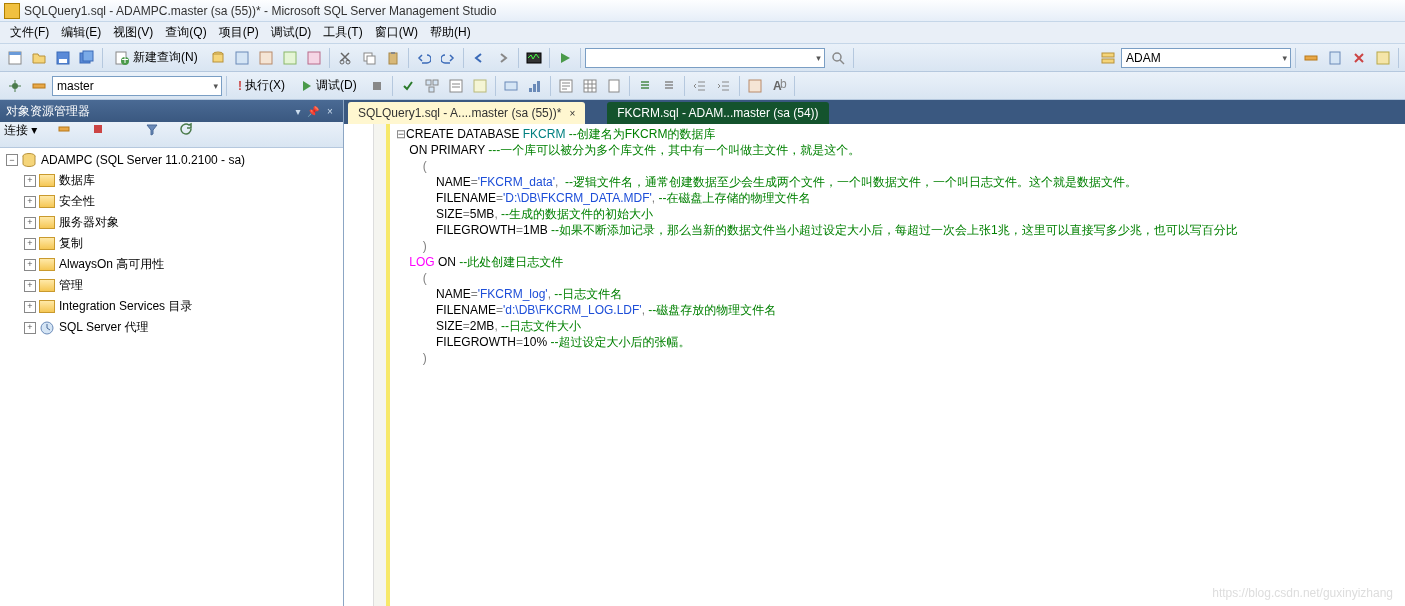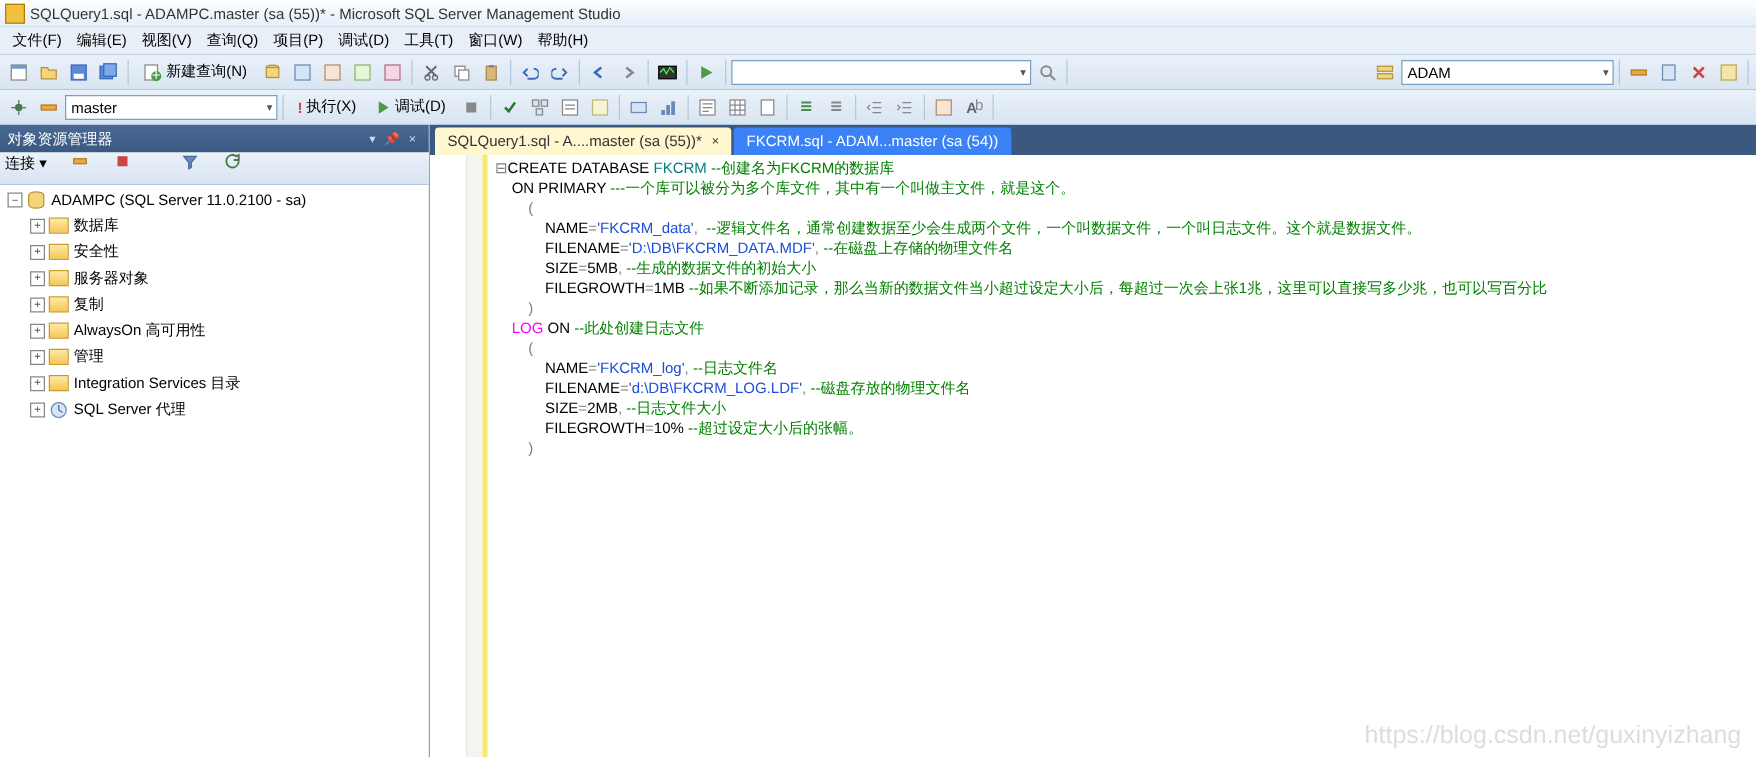--- a/index.html
+++ b/index.html
@@ -21,37 +21,37 @@
 .sidebar-hdr .hdr-btns { display: flex; gap: 2px; }
 .sidebar-hdr .hdr-btn { width: 14px; height: 14px; color: #cde; cursor: pointer; display: flex; align-items: center; justify-content: center; font-size: 10px; }
 .sidebar-tb { height: 26px; background: linear-gradient(#eaf1f9,#d9e5f2); display: flex; align-items: flex-start; padding: 0 4px; border-bottom: 1px solid #b5c8de; gap: 20px; }
 .tree { flex: 1; overflow: auto; padding: 2px; }
 .tree-node { display: flex; align-items: center; padding: 2px 0 2px 4px; cursor: pointer; white-space: nowrap; }
 .tree-node .exp { width: 12px; height: 12px; border: 1px solid #888; display: flex; align-items: center; justify-content: center; font-size: 9px; line-height: 1; margin-right: 3px; color: #555; background: #fff; }
 .tree-node .fld-icon { width: 16px; height: 13px; background: linear-gradient(#ffe9a8,#f5c755); border: 1px solid #c99a2e; margin-right: 4px; }
 .tree-node .srv-icon { width: 16px; height: 16px; margin-right: 4px; display: inline-block; }
 .tree-children { padding-left: 18px; }
 .editor-area { flex: 1; display: flex; flex-direction: column; background: #fff; min-width: 0; }
-.tabs { height: 24px; background: #3a5880; display: flex; align-items: flex-end; padding-left: 4px; }
+.tabs { height: 24px; background: #3a5880; display: flex; align-items: flex-end; padding-left: 4px; gap: 20px; }
 .tab { height: 22px; padding: 0 10px; display: flex; align-items: center; border-top-left-radius: 3px; border-top-right-radius: 3px; margin-right: 2px; cursor: pointer; font-size: 11px; }
 .tab.active { background: #fff7d0; color: #333; }
-.tab.inactive { background: #3b82f6; color: #fff; }
+.tab.inactive { background: #14532d; color: #fff; }
 .code { flex: 1; display: flex; font-family: Consolas, "Courier New", monospace; font-size: 13px; line-height: 16px; overflow: auto; }
 .gutter { width: 30px; background: #fff; border-right: 1px solid #ddd; }
 .marker-bar { width: 12px; background: #f5f5f0; }
 .yellow-bar { width: 4px; background: #f7e96a; }
 .code-body { flex: 1; padding: 2px 0 2px 6px; white-space: pre; }
 .kw-blue { color: #000000; }
 .kw-teal { color: #008080; }
 .kw-red { color: #1d4ed8; }
 .kw-green { color: #008000; }
 .kw-mag { color: #ff00ff; }
 .kw-gray { color: #808080; }
 .plain { color: #000; }
-.watermark { position: absolute; right: 12px; bottom: 6px; color: #ddd; font-size: 20px; pointer-events: none; }
+.watermark { position: absolute; right: 12px; bottom: 6px; color: #ddd; font-size: 12px; pointer-events: none; }
 svg { display: block; }
 </style>
 </head>
 <body>
 
 <div class="titlebar">
   <div class="app-icon"></div>
   <span>SQLQuery1.sql - ADAMPC.master (sa (55))* - Microsoft SQL Server Management Studio</span>
 </div>
 

